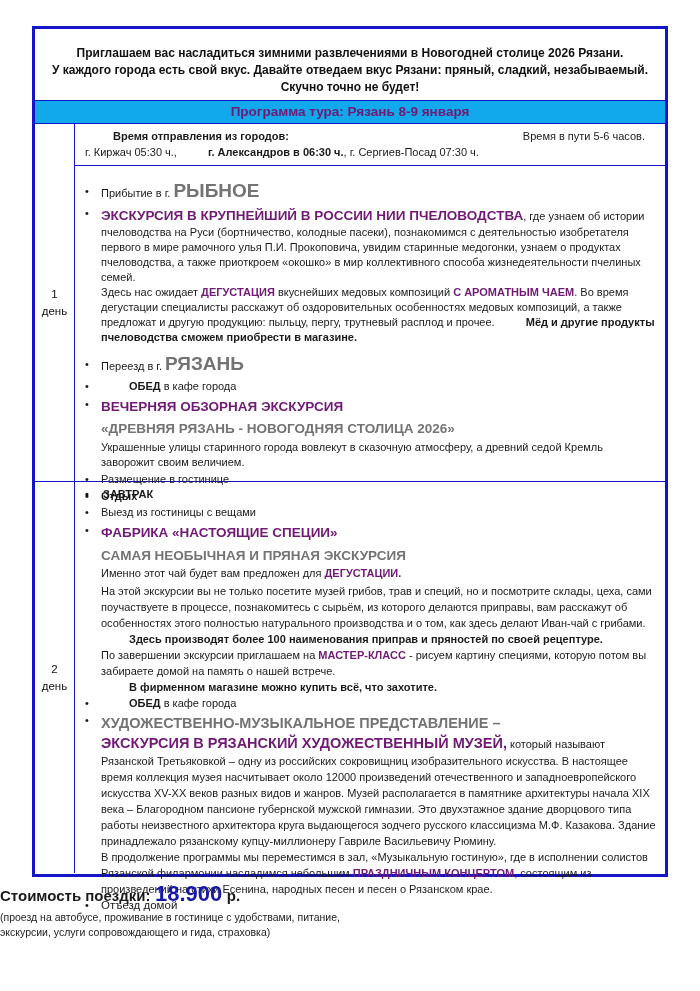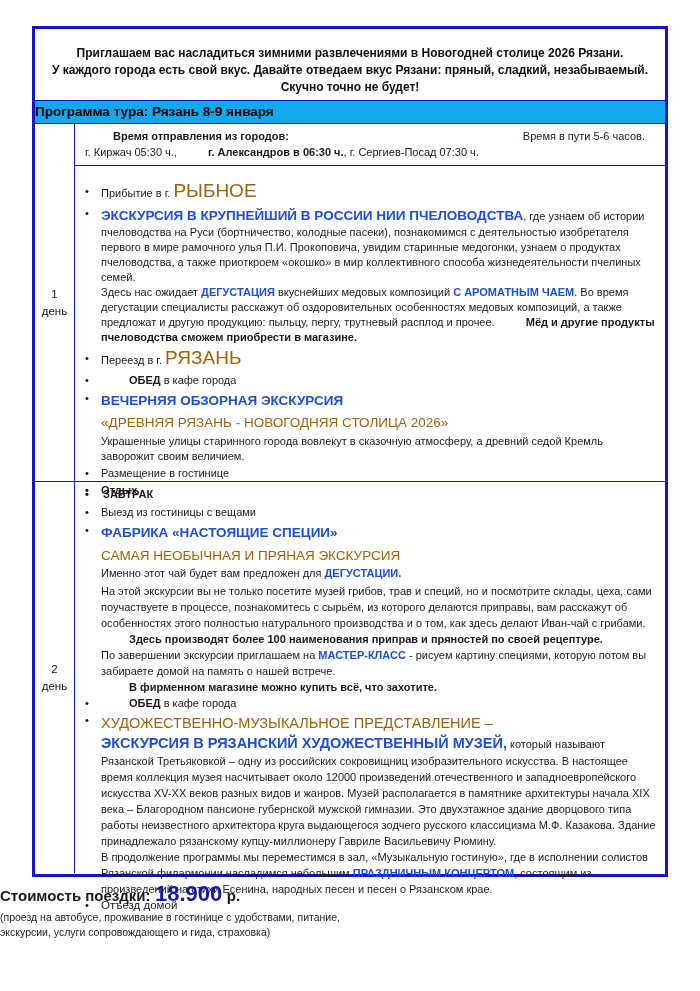--- a/index.html
+++ b/index.html
@@ -1,32 +1,32 @@
 <!DOCTYPE html>
 <html><head>
 <meta charset="utf-8">
 <style>
   html, body { margin: 0; padding: 0; background: #ffffff; }
   body { width: 700px; height: 991px; position: relative; font-family: "Liberation Sans", "DejaVu Sans", sans-serif; color: #1a1a1a; }
   .frame { position: absolute; left: 32px; top: 26px; width: 630px; height: 845px; border: 3px solid #1414c8; }
   .intro { height: 71px; box-sizing: border-box; padding-top: 16px; text-align: center; font-weight: bold; font-size: 12px; line-height: 17px; color: #111; }
-  .band { height: 22px; background: #12a8ec; color: #000000; text-align: left; font-weight: bold; font-size: 13.5px; line-height: 22px; border-top: 1px solid #1414c8; border-bottom: 1px solid #1414c8; }
+  .band { height: 22px; background: #12a8ec; color: #701a75; text-align: center; font-weight: bold; font-size: 13.5px; line-height: 22px; border-top: 1px solid #1414c8; border-bottom: 1px solid #1414c8; }
   .grid { display: grid; grid-template-columns: 40px 1fr; }
   .daycell { border-right: 1px solid #1414c8; display: flex; align-items: center; justify-content: center; text-align: center; font-size: 11.5px; line-height: 17px; color: #111; }
   .dep { height: 42px; box-sizing: border-box; padding: 4px 12px 0 10px; font-size: 11px; line-height: 16px; border-bottom: 1px solid #1414c8; position: relative; }
   .dep .right { position: absolute; right: 20px; top: 4px; }
   .day1 { height: 315px; }
   .day2 { height: 391px; }
   .rowsep { border-top: 1px solid #1414c8; }
   ul { margin: 0; padding: 0 8px 0 0; list-style: none; }
   li { position: relative; padding-left: 26px; font-size: 11px; line-height: 15px; }
   li::before { content: "•"; position: absolute; left: 10px; top: 0; font-size: 11px; color: #111; }
   .b { font-weight: bold; padding-left: 28px; }
-  .red { color: #1d4ed8; font-weight: bold; }
-  .blue { color: #a16207; font-weight: normal; }
+  .red { color: #701a75; font-weight: bold; }
+  .blue { color: #737373; font-weight: bold; }
   .big { font-size: 19px; line-height: 22px; }
   .h13 { font-size: 13.5px; line-height: 19px; }
   .h14 { font-size: 14.5px; line-height: 20px; }
   .para { display: block; }
   .price { position: absolute; top: 881px; left: 0; width: 580px; text-align: left; }
   .price .lbl { font-weight: bold; font-size: 15px; }
   .price .val { font-weight: bold; color: #1717a8; font-size: 22px; }
   .price .cur { font-weight: bold; font-size: 15px; }
   .price .note { font-size: 10.5px; line-height: 15px; margin-top: 3px; color: #222; }
 </style>
@@ -65,21 +65,21 @@
         <li style="line-height:22px;">
           <span>Прибытие в г.</span>
           <span class="blue big">РЫБНОЕ</span>
         </li>
         <li style="margin-top:2px;">
           <span class="red h13">ЭКСКУРСИЯ В КРУПНЕЙШИЙ В РОССИИ НИИ ПЧЕЛОВОДСТВА</span><span>, где узнаем об истории пчеловодства на Руси (бортничество, колодные пасеки), познакомимся с деятельностью изобретателя первого в мире рамочного улья П.И. Прокоповича, увидим старинные медогонки, узнаем о продуктах пчеловодства, а также приоткроем «окошко» в мир коллективного способа жизнедеятельности пчелиных семей.</span>
           <span class="para">
             <span>Здесь нас ожидает </span><span class="red">ДЕГУСТАЦИЯ</span><span> вкуснейших медовых композиций </span><span class="red">С АРОМАТНЫМ ЧАЕМ</span><span>. Во время дегустации специалисты расскажут об оздоровительных особенностях медовых композиций, а также предложат и другую продукцию: пыльцу, пергу, трутневый расплод и прочее. </span><span class="b">Мёд и другие продукты пчеловодства сможем приобрести в магазине.</span>
           </span>
         </li>
-        <li style="line-height:22px; margin-top:2px;">
+        <li style="line-height:22px; margin-top:8px;">
           <span>Переезд в г.</span>
           <span class="blue big">РЯЗАНЬ</span>
         </li>
         <li style="margin-top:2px;">
           <span class="b">ОБЕД</span><span> в кафе города</span>
         </li>
         <li style="margin-top:3px;">
           <span class="red h13 para">ВЕЧЕРНЯЯ ОБЗОРНАЯ ЭКСКУРСИЯ</span>
           <span class="blue h13 para" style="margin-top:3px;">«ДРЕВНЯЯ РЯЗАНЬ - НОВОГОДНЯЯ СТОЛИЦА 2026»</span>
           <span class="para" style="margin-top:2px;">Украшенные улицы старинного города вовлекут в сказочную атмосферу, а древний седой Кремль заворожит своим величием.</span>

